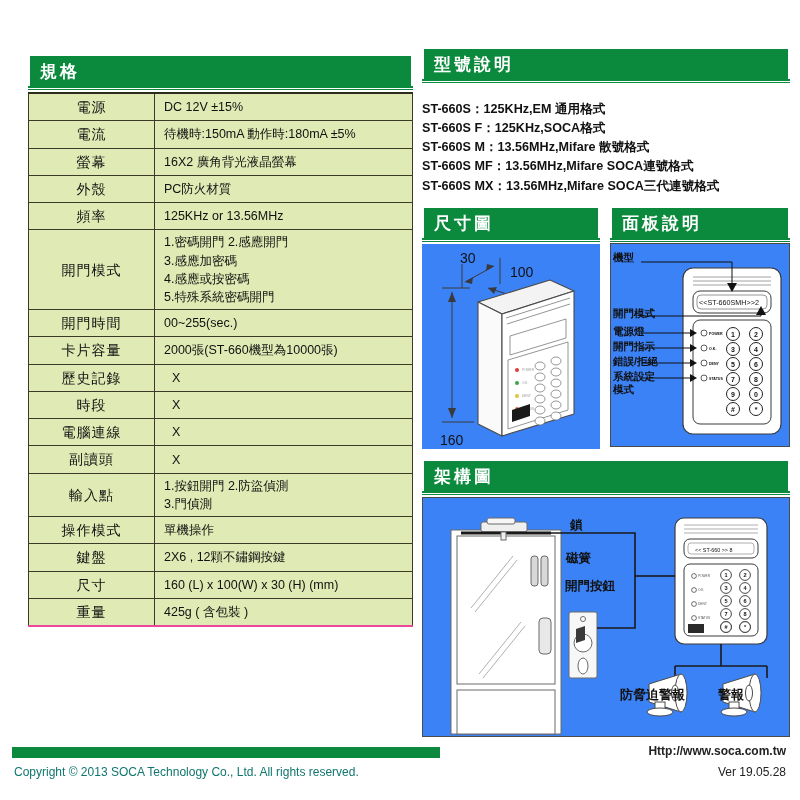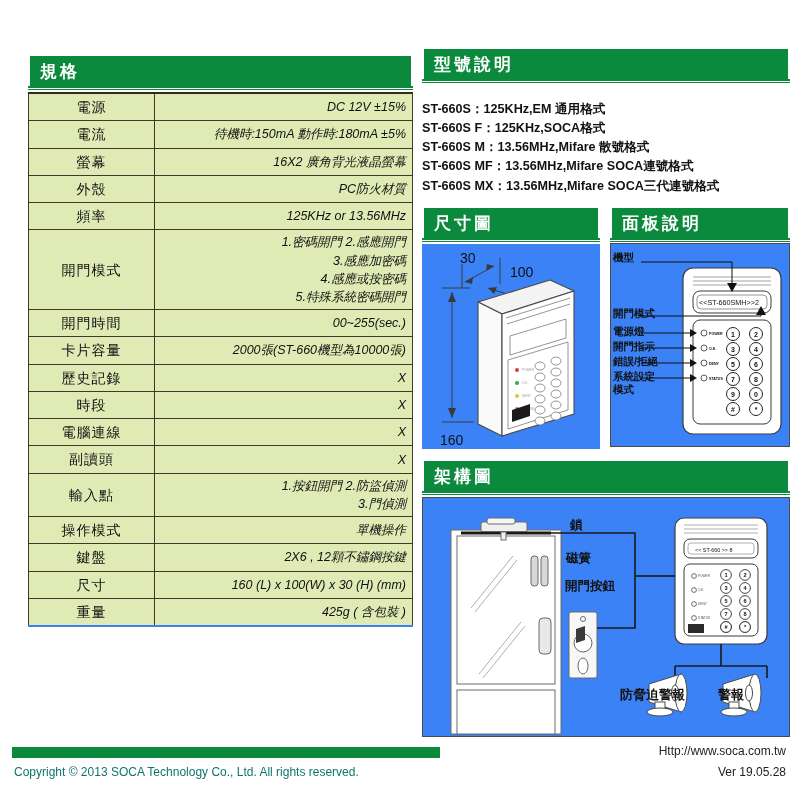--- a/index.html
+++ b/index.html
@@ -47,24 +47,24 @@
     vertical-align: middle;
     line-height: 1.45;
   }
   #spec-table td.k {
     width: 126px;
     text-align: center;
     font-size: 14px;
     font-weight: normal;
     letter-spacing: 1px;
   }
-  #spec-table td.v { text-align: right; padding-left: 9px; font-style: italic; }
+  #spec-table td.v { text-align: left; padding-left: 9px; }
   #spec-table td.v .x { padding-left: 8px; }
   #spec-table tr:first-child td { border-top: 2px solid #2d2d1e; }
-  #spec-table tr:last-child td { border-bottom: 2px solid #3b82f6; }
+  #spec-table tr:last-child td { border-bottom: 2px solid #ec4899; }
 
   
   #model-list {
     position: absolute;
     left: 422px; top: 100px; width: 368px;
     font-size: 12.6px; color: #111; line-height: 1.52;
     font-weight: bold;
   }
 
   
@@ -81,21 +81,21 @@
   #foot-bar {
     position: absolute; left: 12px; top: 747px;
     width: 428px; height: 11px; background: #0b8a3d;
   }
   #foot-left {
     position: absolute; left: 14px; top: 765px;
     font-size: 12px; color: #0f766e;
   }
   #foot-url {
     position: absolute; right: 14px; top: 744px;
-    font-size: 12px; color: #222; text-align: right;
+    font-size: 12px; color: #222; text-align: right; font-weight: bold;
   }
   #foot-ver {
     position: absolute; right: 14px; top: 765px;
     font-size: 12px; color: #222; text-align: right;
   }
   .plabel { position: absolute; font-size: 9.5px; font-weight: bold; color: #111; white-space: nowrap; }
 </style>
 </head>
 <body>
 

